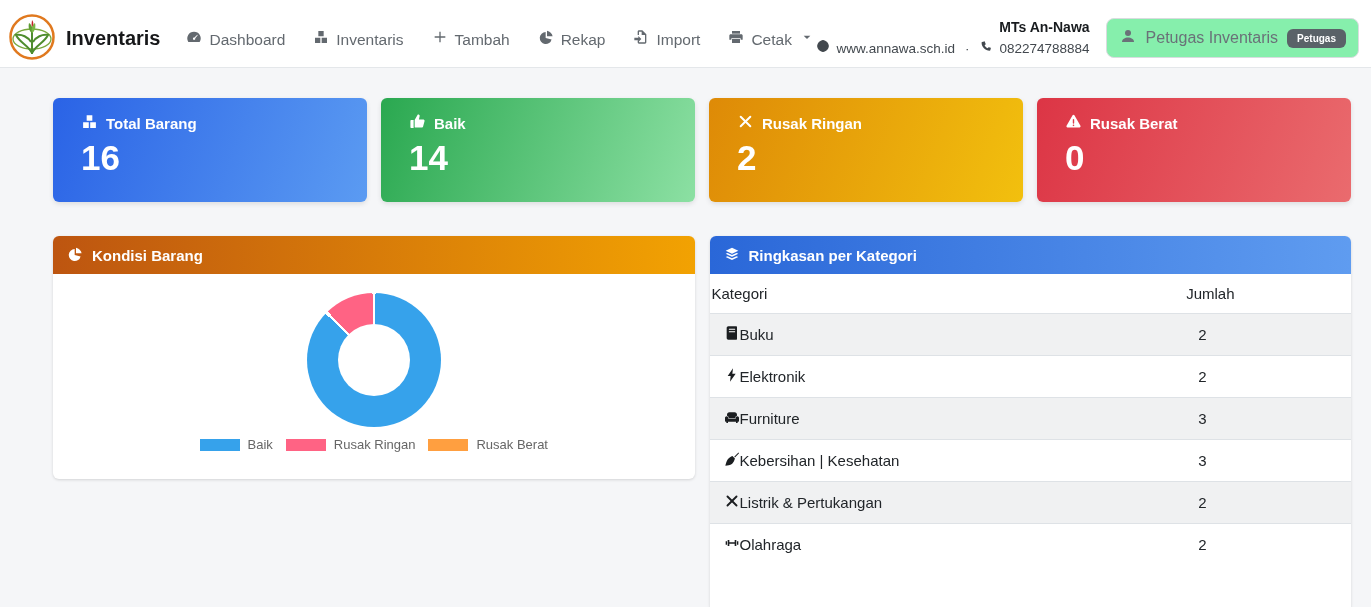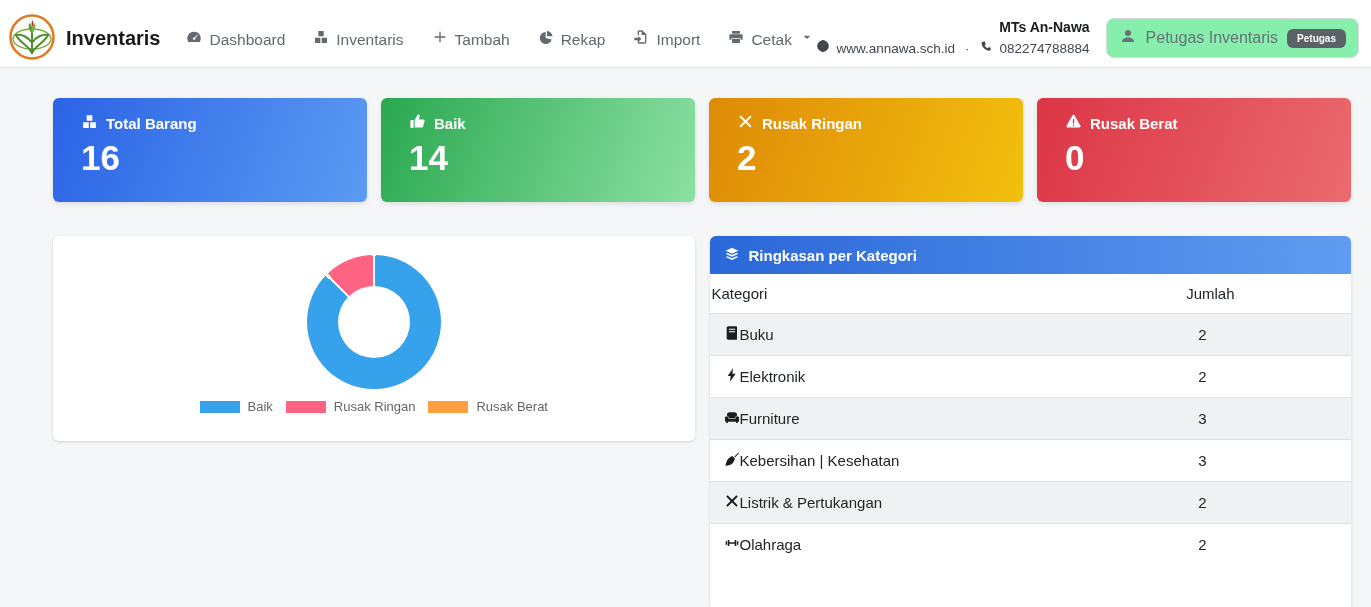--- a/index.html
+++ b/index.html
@@ -197,20 +197,27 @@
             </svg></span>
         <span>Rusak Berat</span>
       </div>
       <div class="stat-value">0</div>
     </div>
   </div>
 
   <div class="panels">
 
     <div class="panel">
+      <div class="panel-header" style="background: linear-gradient(90deg, rgb(189, 85, 16), rgb(242, 162, 2));">
+        <span><svg viewBox="0 0 24 24" width="16" height="16">
+              <path d="M13.5 2.5c4.3.7 7.7 4.1 8.4 8.4h-8.4V2.5z"></path>
+              <path d="M11.5 4.5a9 9 0 1 0 8.9 11.1l-8.9-2.1v-9z"></path>
+            </svg></span>
+        <span>Kondisi Barang</span>
+      </div>
       <div class="chart-body">
         <div class="doughnut-wrap" style="background: conic-gradient(rgb(255, 255, 255) 0deg, rgb(255, 255, 255) 1.3deg, rgb(54, 162, 235) 1.3deg, rgb(54, 162, 235) 313.7deg, rgb(255, 255, 255) 313.7deg, rgb(255, 255, 255) 315deg, rgb(255, 255, 255) 315deg, rgb(255, 255, 255) 316.3deg, rgb(255, 99, 132) 316.3deg, rgb(255, 99, 132) 358.7deg, rgb(255, 255, 255) 358.7deg, rgb(255, 255, 255) 360deg);">
           <div class="doughnut-hole"></div>
         </div>
         <div class="legend">
           <span class="legend-item">
             <span class="legend-swatch" style="background: rgb(54, 162, 235);"></span>
             <span>Baik</span>
           </span>
           <span class="legend-item">

